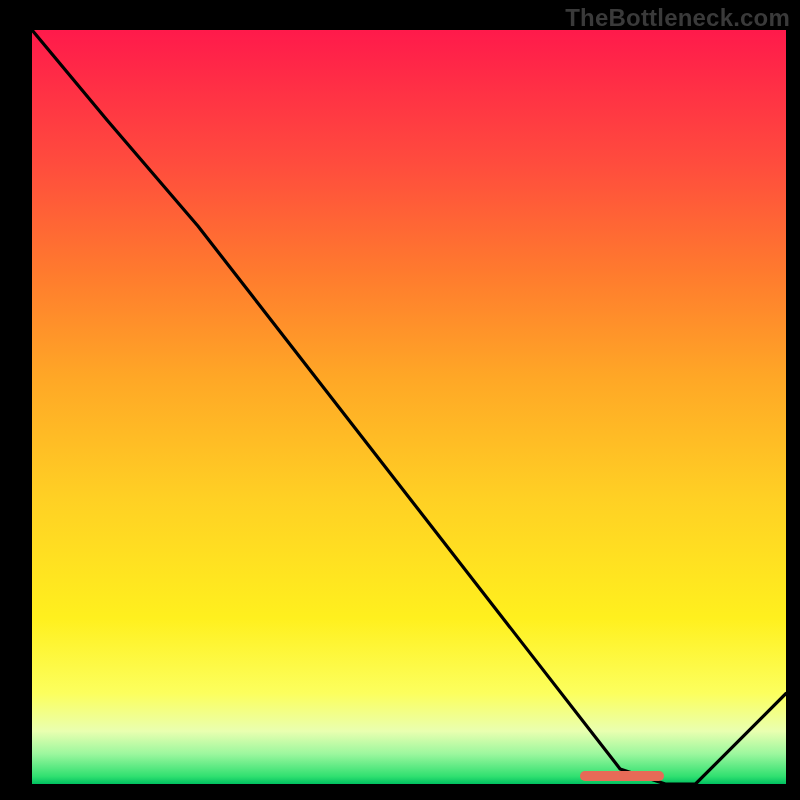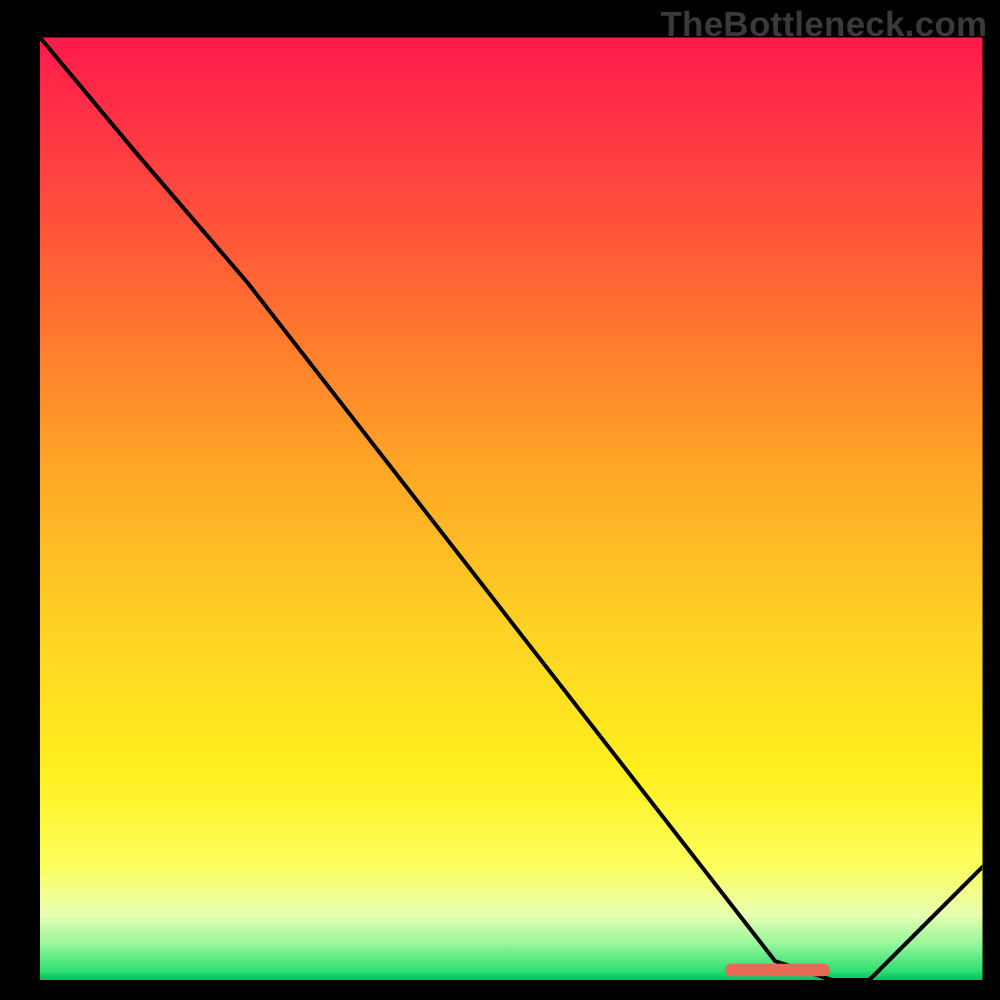--- a/index.html
+++ b/index.html
@@ -15,21 +15,21 @@
     position: relative;
     width: 800px;
     height: 800px;
     background: #000;
   }
   .watermark {
     position: absolute;
     top: 4px;
     right: 10px;
     color: #3a3a3a;
-    font-size: 28px;
+    font-size: 24px;
     font-weight: 600;
     letter-spacing: 0.2px;
     user-select: none;
   }
   .plot {
     position: absolute;
     left: 32px;
     top: 30px;
     width: 754px;
     height: 754px;

